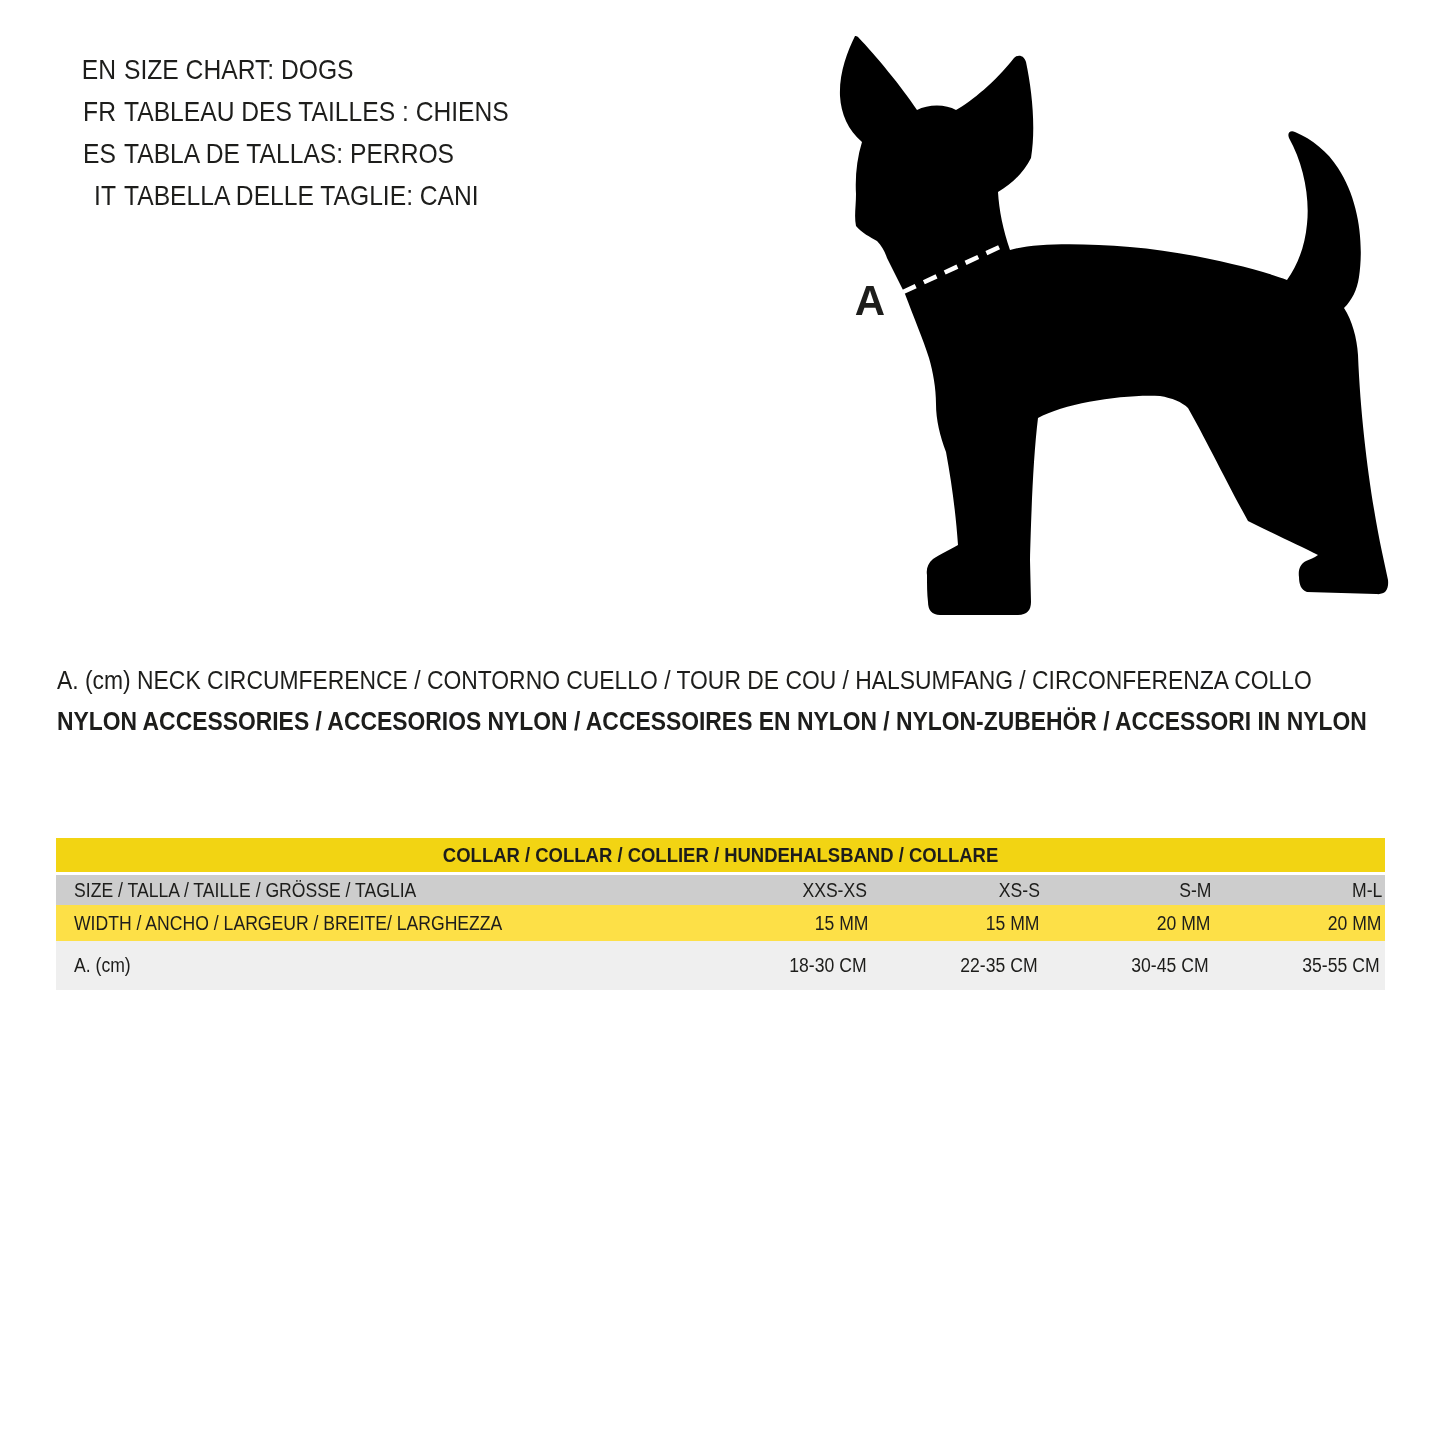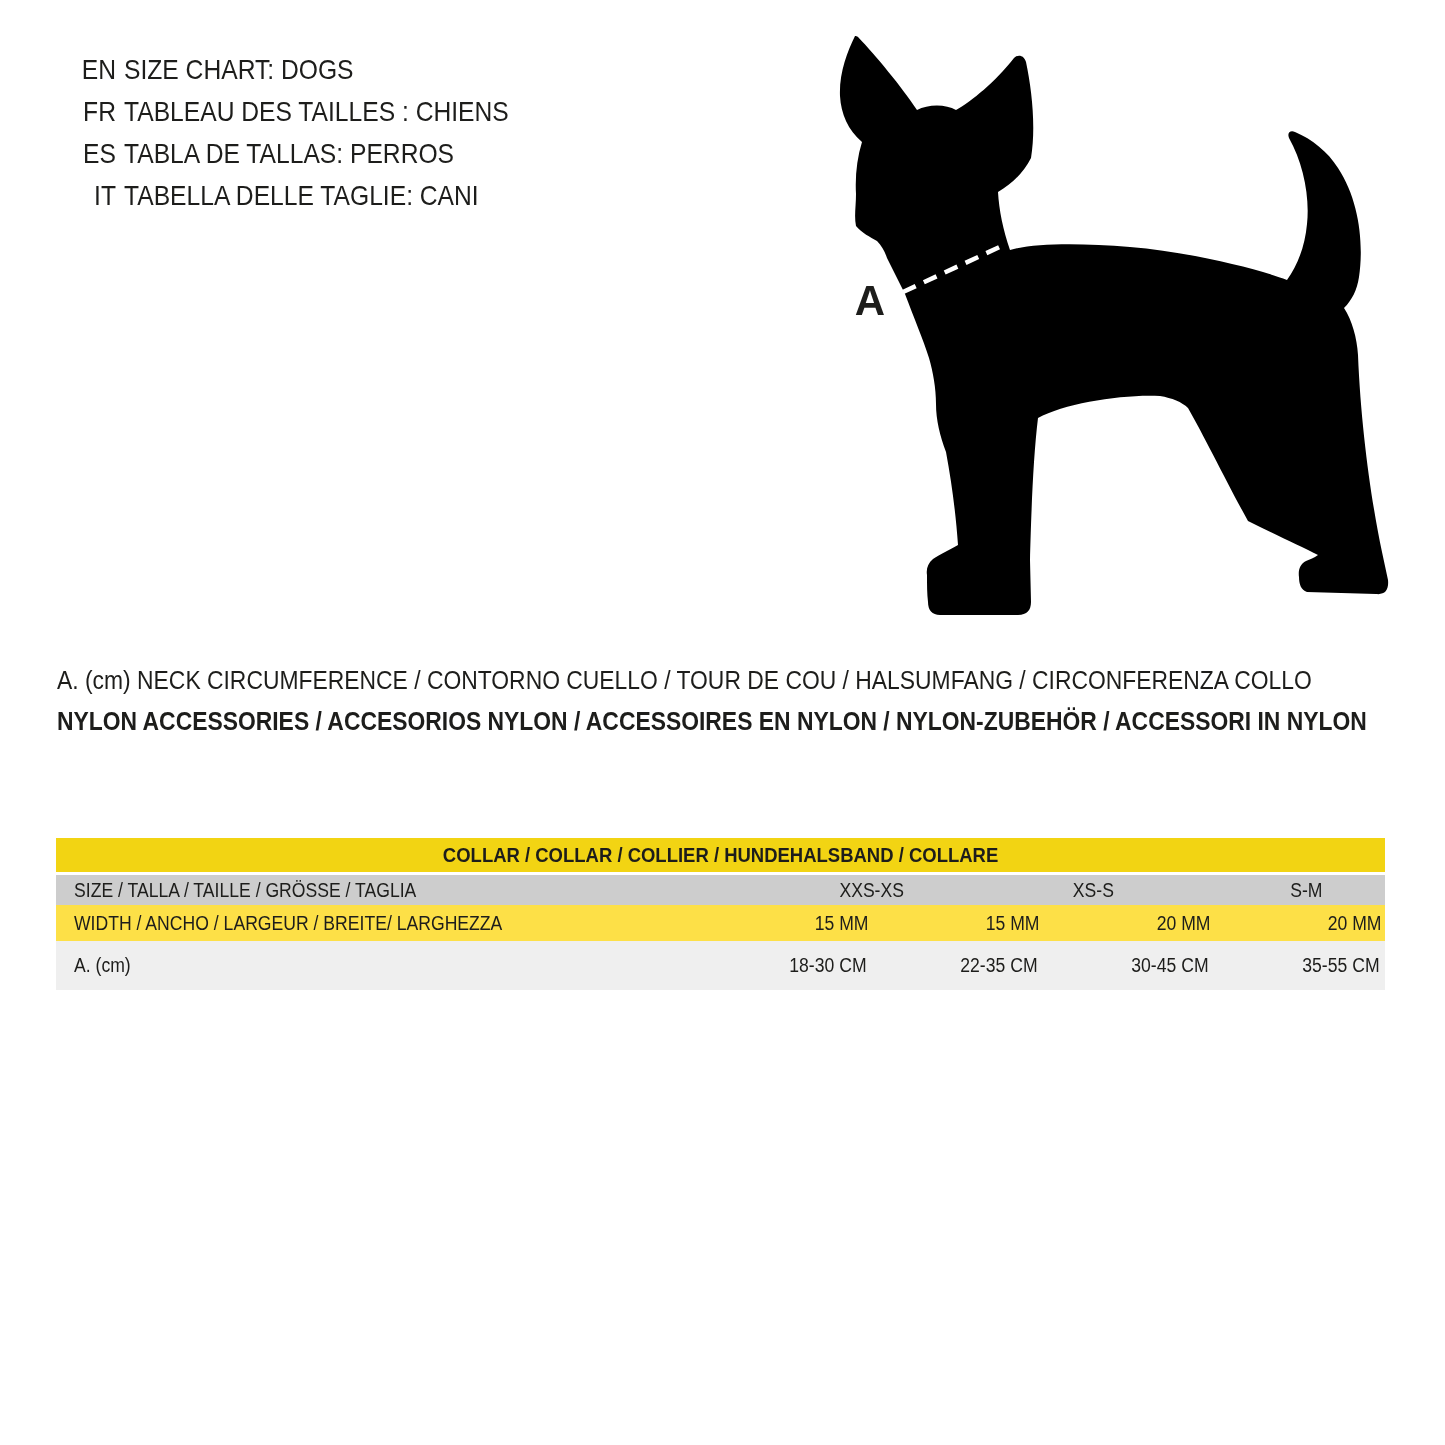--- a/index.html
+++ b/index.html
@@ -39,21 +39,21 @@
   }
   .tbl-gap{height:3px;background:#ffffff;}
   .tbl-row{
     display:grid;
     grid-template-columns:48.5% 12.875% 12.875% 12.875% 12.875%;
     align-items:center;
     font-size:20px;
   }
   .tbl-row .lbl{padding-left:18px;text-align:left;}
   .tbl-row .val{text-align:right;}
-  .row-size{height:30px;background:#CDCDCD;gap:37px;}
+  .row-size{height:30px;background:#CDCDCD;}
   .row-width{height:36px;background:#fde047;}
   .row-a{height:49px;background:#EFEFEF;}
 </style>
 </head>
 <body>
 
 <div class="page">
 
   <div class="lang-block">
     <div class="lang-row">

